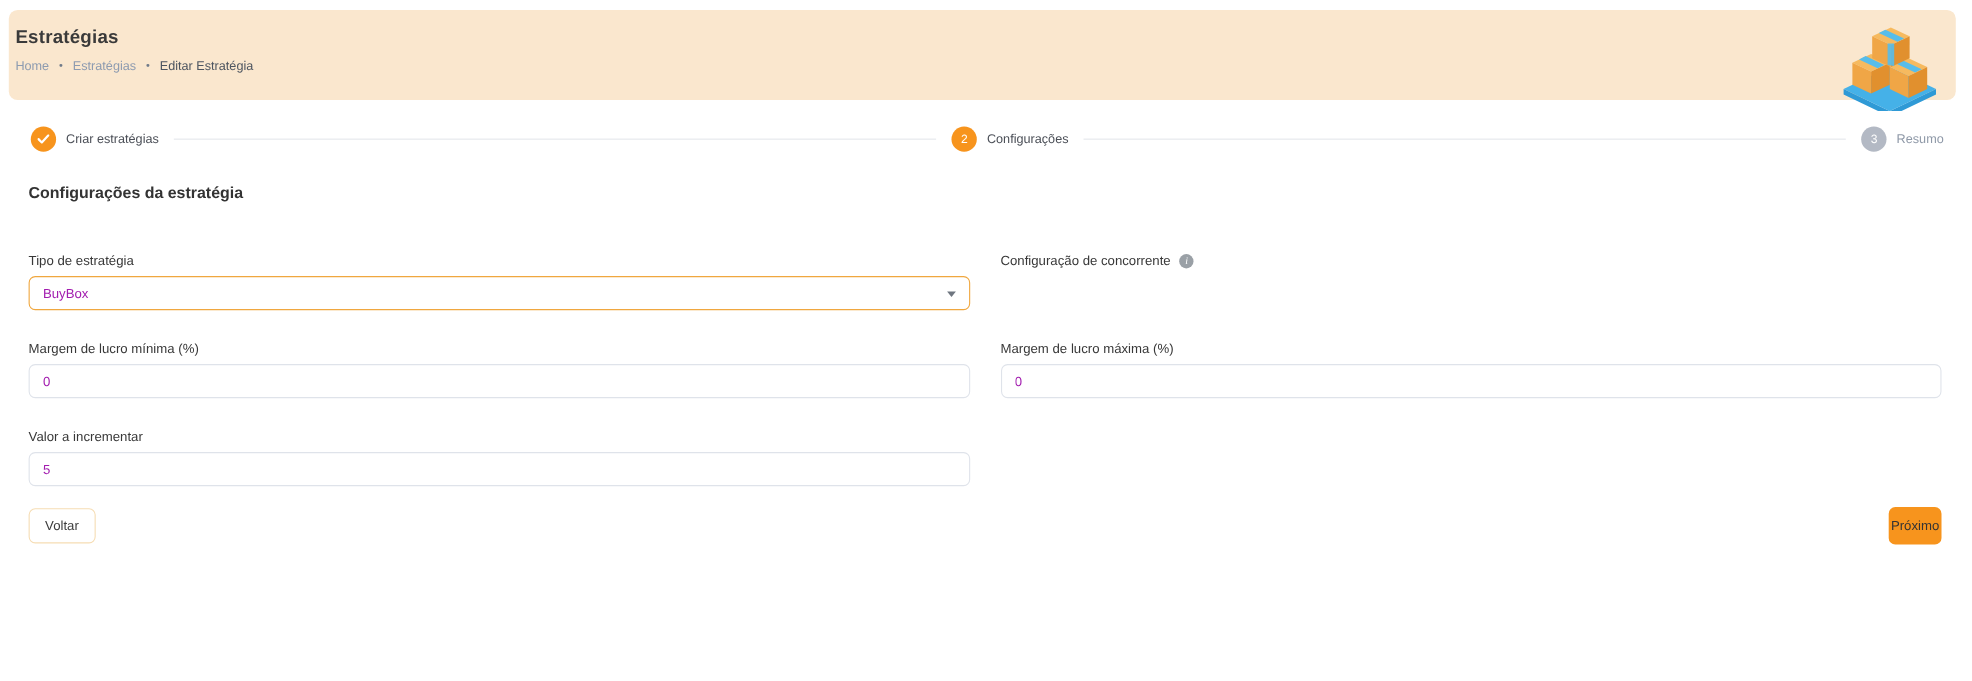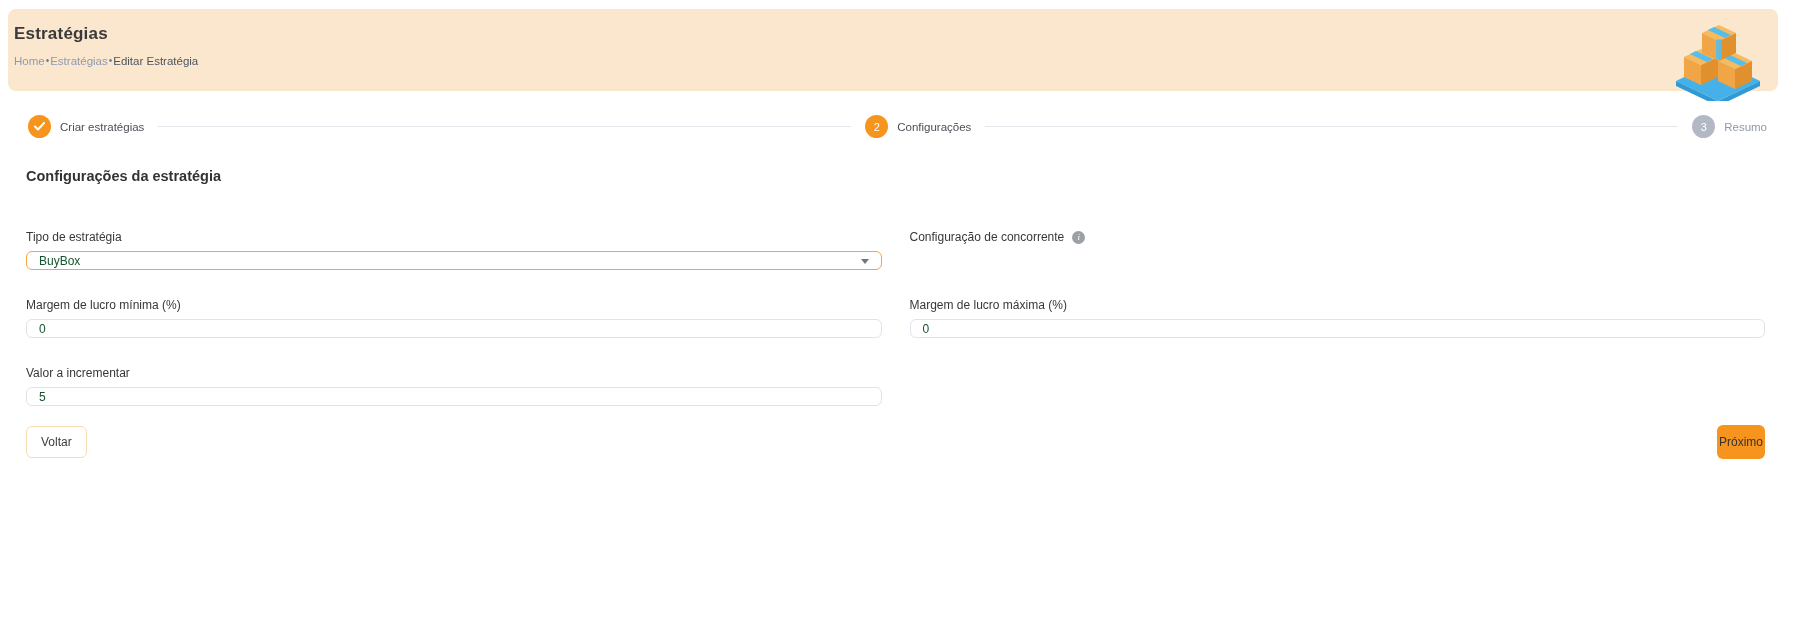--- a/index.html
+++ b/index.html
@@ -23,21 +23,21 @@
   .page-title {
     font-size: 17px;
     font-weight: bold;
     color: #3a3a3a;
     letter-spacing: .2px;
   }
   .breadcrumb {
     margin-top: 11px;
     display: flex;
     align-items: flex-start;
-    gap: 1px;
+    gap: 9px;
     font-size: 11.5px;
   }
   .crumb-link { color: #8d9bb0; cursor: pointer; }
   .crumb-sep  { color: #6f7a89; font-size: 10px; }
   .crumb-current { color: #4d5560; }
   .logo-wrap {
     position: absolute;
     right: 14px; top: 10px;
     width: 92px; height: 82px;
   }
@@ -106,29 +106,29 @@
     font-size: 9px;
     font-style: italic;
     font-family: "Liberation Serif", serif;
     display: inline-flex;
     align-items: center;
     justify-content: center;
     cursor: pointer;
   }
   .control {
     position: relative;
-    height: 19px;
+    height: 31px;
     border: 1px solid #dfe3ea;
     border-radius: 6px;
     background: #ffffff;
     display: flex;
     align-items: center;
     padding: 0 30px 0 12px;
     font-size: 12px;
-    color: #14532d;
+    color: #a21caf;
     cursor: pointer;
     width: 100%;
   }
   .control.highlighted { border: 1px solid #f0a73f; }
   input.control {
     cursor: text;
     font-family: "Liberation Sans", sans-serif;
     outline: none;
   }
   .chevron {

